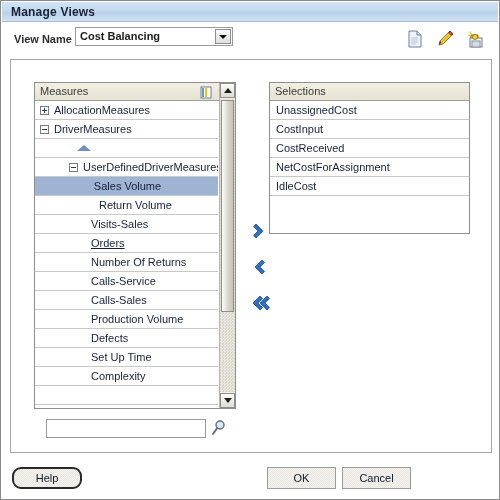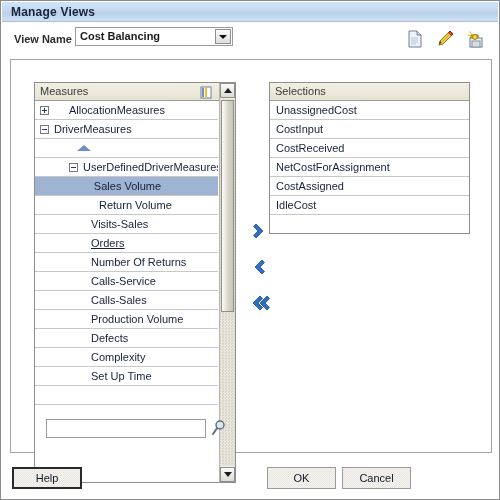--- a/index.html
+++ b/index.html
@@ -76,21 +76,21 @@
     position: absolute; left: 9px; top: 58px;
     width: 482px; height: 394px;
     border: 1px solid #a5a5a5;
     background: #ffffff;
     box-sizing: border-box;
   }
 
   
   .measures {
     position: absolute; left: 23px; top: 22px;
-    width: 202px; height: 401px;
+    width: 202px; height: 327px;
     border: 1px solid #8e8e8e;
     background: #ffffff;
     box-sizing: border-box;
     overflow: hidden;
   }
   .panel-head {
     position: relative; height: 17px;
     background: linear-gradient(to bottom,#f3f0e3,#e6e2d2);
     border-bottom: 1px solid #9d9d9d;
   }
@@ -197,21 +197,21 @@
   .btn {
     position: absolute; height: 22px;
     background: repeating-conic-gradient(#f4f3ef 0% 25%, #e9e7e0 0% 50%) 0 0/2px 2px;
     border: 1px solid #9b9b9b;
     box-sizing: border-box;
     font-size: 11px; color: #101828;
     display: flex; align-items: center; justify-content: center;
     cursor: pointer;
   }
   .btn.default { border: 2px solid #2a2a2a; }
-  .btn-help   { left: 11px;  top: 466px; width: 70px; }
+  .btn-help   { left: 11px;  top: 466px; width: 70px; border-radius: 9px; }
   .btn-ok     { left: 266px; top: 466px; width: 69px; }
   .btn-cancel { left: 341px; top: 466px; width: 69px; }
   .btn-apply  { left: 416px; top: 466px; width: 69px; }
 </style>
 </head>
 <body>
 
 <div id="app">
 
   <div class="titlebar">
@@ -272,21 +272,21 @@
             <rect x="2" y="2" width="2" height="9" fill="#6f93c4"></rect>
             <rect x="5" y="2" width="2" height="9" fill="#f3c019"></rect>
           </svg>
         </div>
         <div class="head-caret"></div>
       </div>
 
       <div class="tree">
           <div class="trow">
             <span class="toggle plus" style="left: 5px;"></span>
-            <span class="lbl" style="left: 34px; text-align: center;">AllocationMeasures</span>
+            <span class="lbl" style="left: 19px; text-align: center;">AllocationMeasures</span>
           </div>
           <div class="trow">
             <span class="toggle" style="left: 5px;"></span>
             <span class="lbl" style="left: 19px;">DriverMeasures</span>
           </div>
           <div class="trow">
             <span class="chev-up"></span>
           </div>
           <div class="trow">
             <span class="toggle" style="left: 34px;"></span>
@@ -313,24 +313,24 @@
           <div class="trow">
             <span class="lbl" style="left: 56px;">Calls-Sales</span>
           </div>
           <div class="trow">
             <span class="lbl" style="left: 56px;">Production Volume</span>
           </div>
           <div class="trow">
             <span class="lbl" style="left: 56px;">Defects</span>
           </div>
           <div class="trow">
+            <span class="lbl" style="left: 56px;">Set Up Time</span>
+          </div>
+          <div class="trow">
             <span class="lbl" style="left: 56px;">Complexity</span>
-          </div>
-          <div class="trow">
-            <span class="lbl" style="left: 56px;">Set Up Time</span>
           </div>
           <div class="trow"></div>
         </div>
 
       <div class="vsb">
         <div class="vsb-track"></div>
         <div class="sb-btn sb-up">
             <i></i>
           </div>
         <div class="vsb-thumb"></div>
@@ -380,23 +380,20 @@
           <div class="srow">
             <span class="lbl">CostInput</span>
           </div>
           <div class="srow">
             <span class="lbl">CostReceived</span>
           </div>
           <div class="srow">
             <span class="lbl">NetCostForAssignment</span>
           </div>
           <div class="srow">
-            <span class="lbl">CostAssigned</span>
-          </div>
-          <div class="srow">
             <span class="lbl">IdleCost</span>
           </div>
         </div>
     </div>
   </div>
 
   <div class="btn btn-help default">Help</div>
   <div class="btn btn-ok">OK</div>
   <div class="btn btn-cancel">Cancel</div>
 

